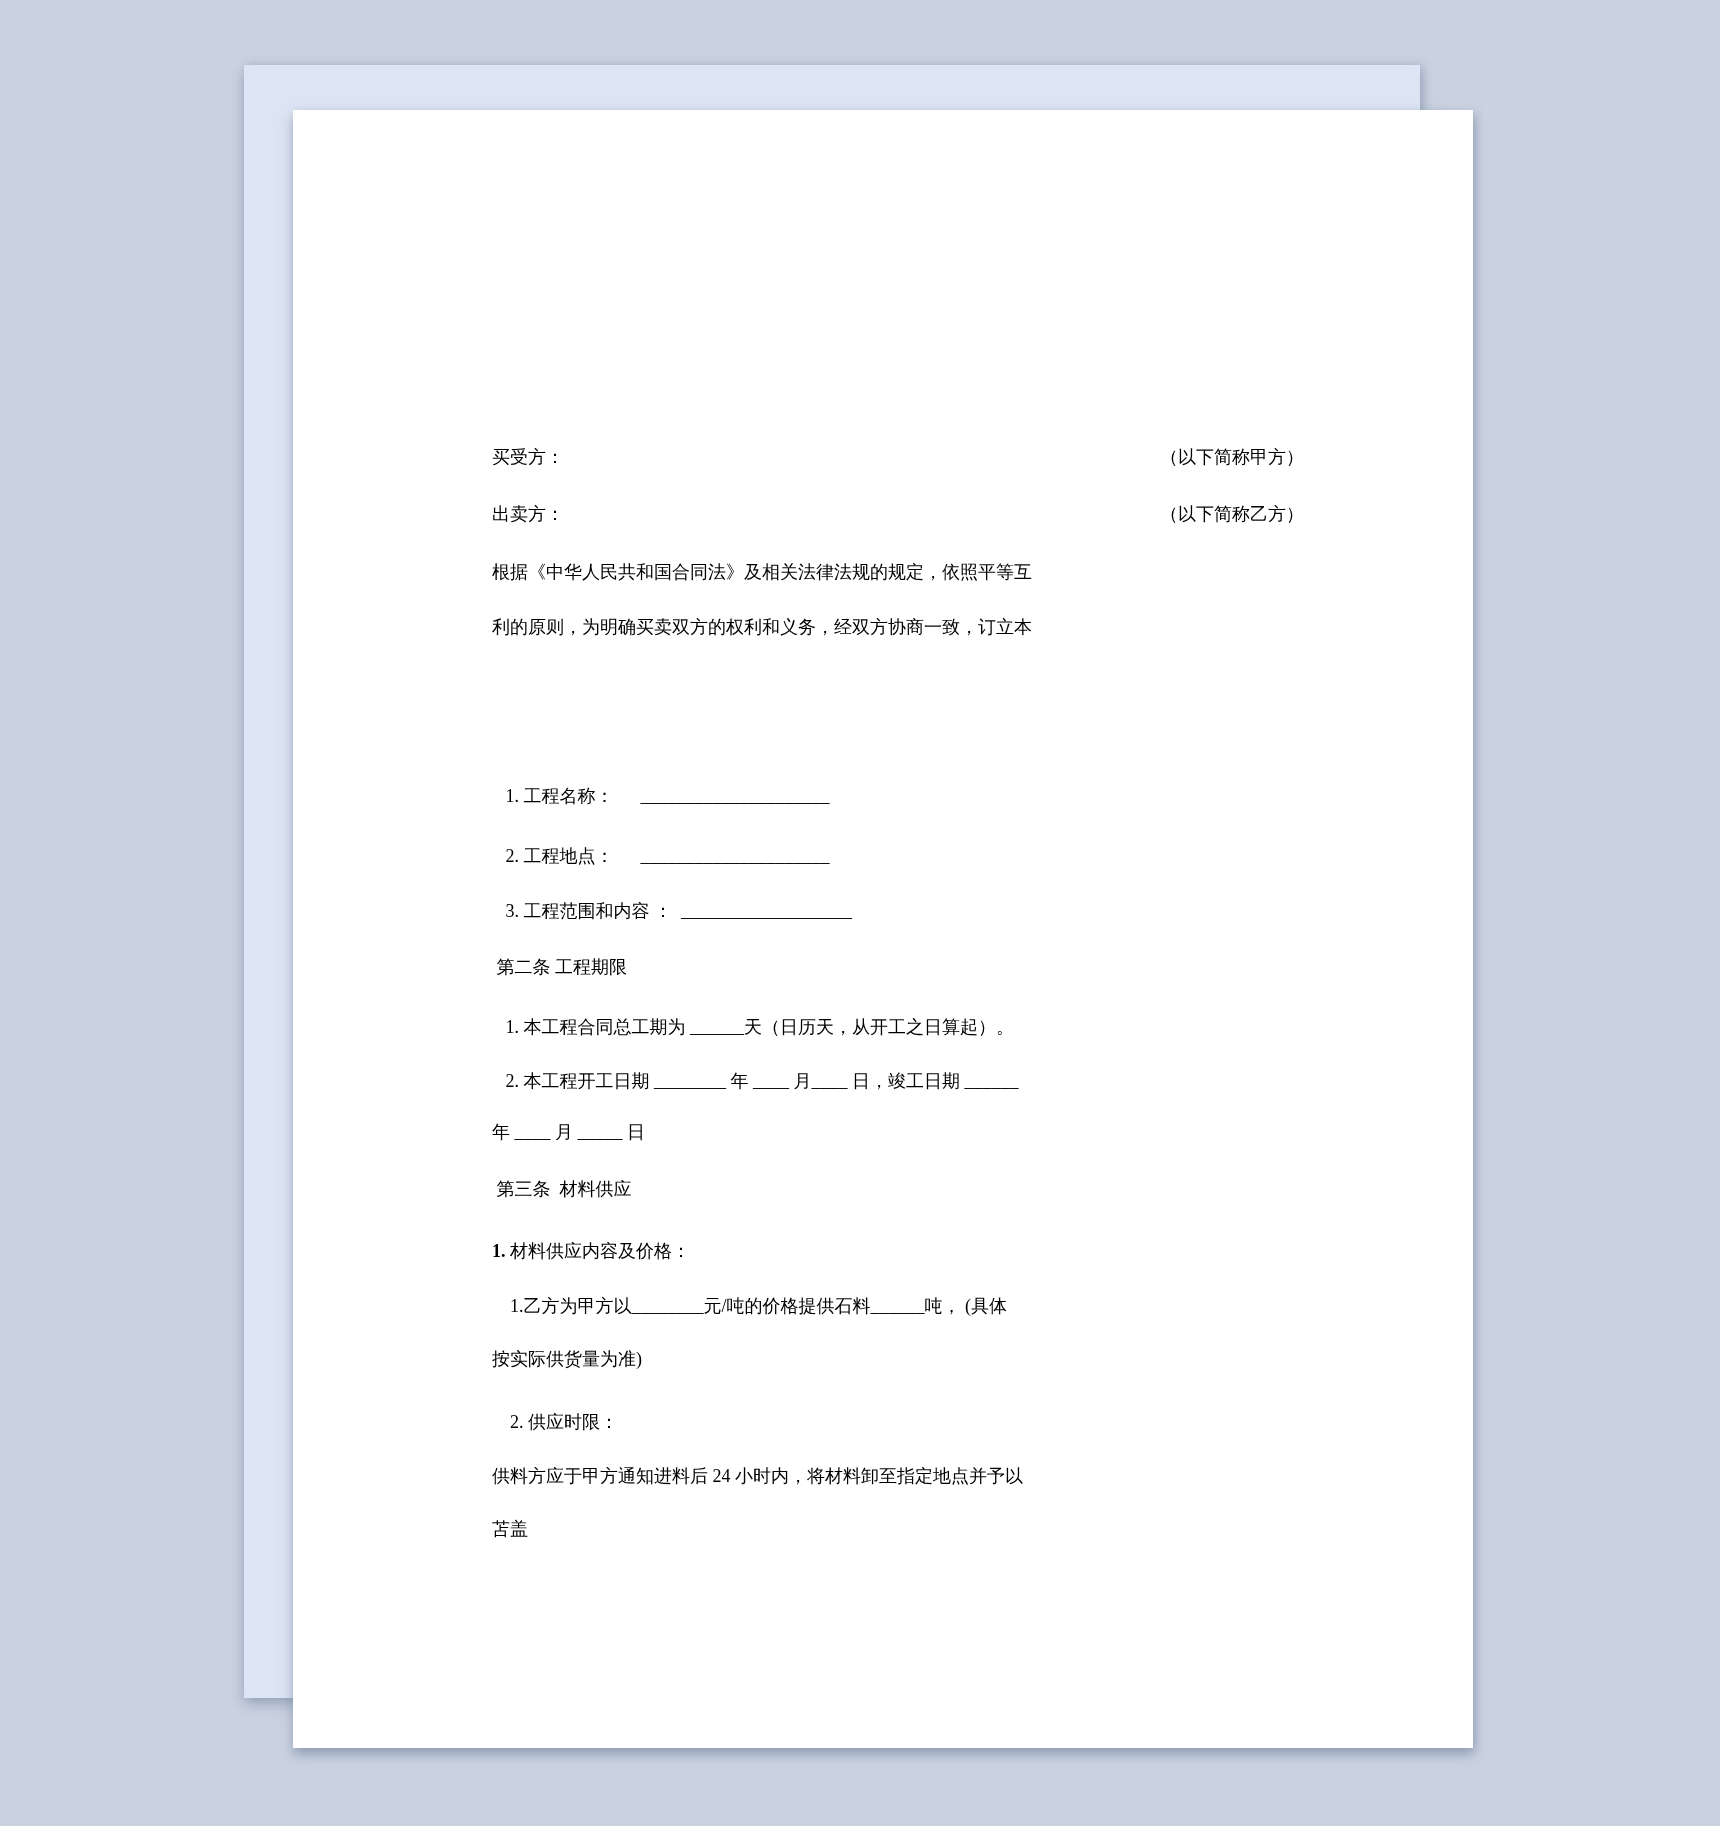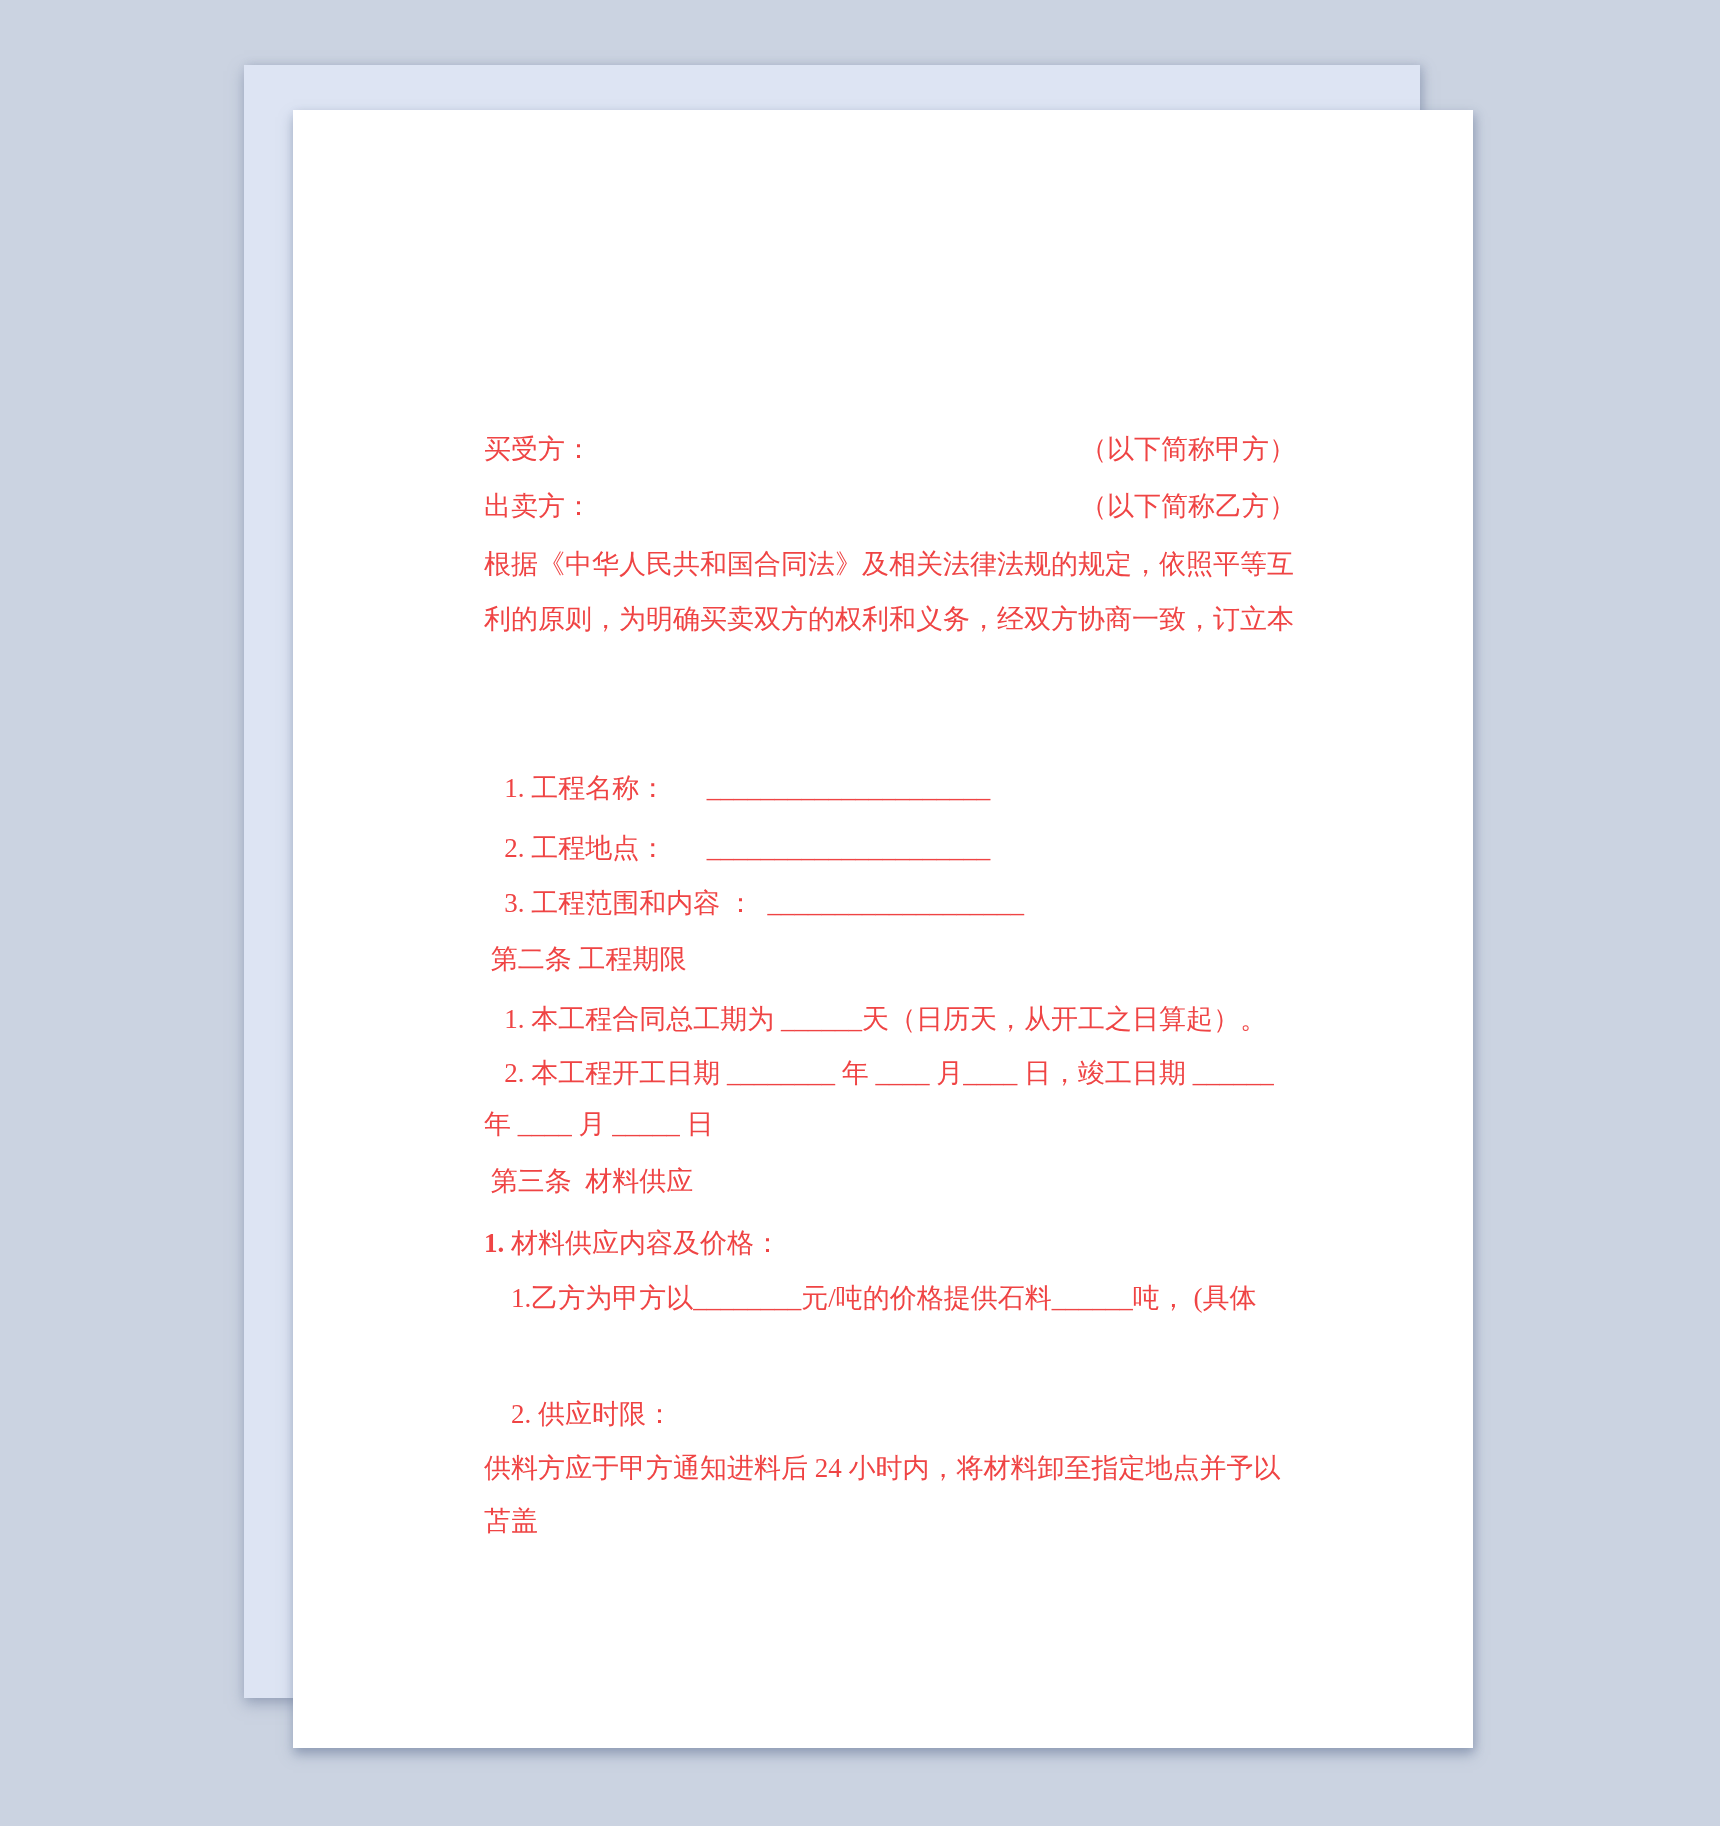--- a/index.html
+++ b/index.html
@@ -45,24 +45,24 @@
     text-align: center;
     font-size: 35px;
     font-weight: bold;
     letter-spacing: 2px;
     color: #1a1a1a;
   }
   .line {
     position: absolute;
     left: 187px;
     width: 812px;
-    margin: 4px;
-    font-size: 27px;
+    margin: 12px;
+    font-size: 18px;
     line-height: 34px;
-    color: #ef4444;
+    color: #000000;
     white-space: pre-wrap;
     font-weight: normal;
   }
   .party {
     display: flex;
     justify-content: space-between;
   }
   .num {
     font-weight: bold;
   }
@@ -106,20 +106,21 @@
     <p class="line" style="top:942px">   2. 本工程开工日期 ________ 年 ____ 月____ 日，竣工日期 ______</p>
 
     <p class="line" style="top:993px">年 ____ 月 _____ 日</p>
 
     <p class="line" style="top:1050px"> 第三条  材料供应</p>
 
     <p class="line" style="top:1112px"><span class="num">1.</span><span> 材料供应内容及价格：</span></p>
 
     <p class="line" style="top:1167px">    1.乙方为甲方以________元/吨的价格提供石料______吨， (具体</p>
 
+    <p class="line" style="top:1220px">按实际供货量为准)</p>
 
     <p class="line" style="top:1283px">    2. 供应时限：</p>
 
     <p class="line" style="top:1337px">供料方应于甲方通知进料后 24 小时内，将材料卸至指定地点并予以</p>
 
     <p class="line" style="top:1390px">苫盖</p>
 
   </div>
 </div>
 

